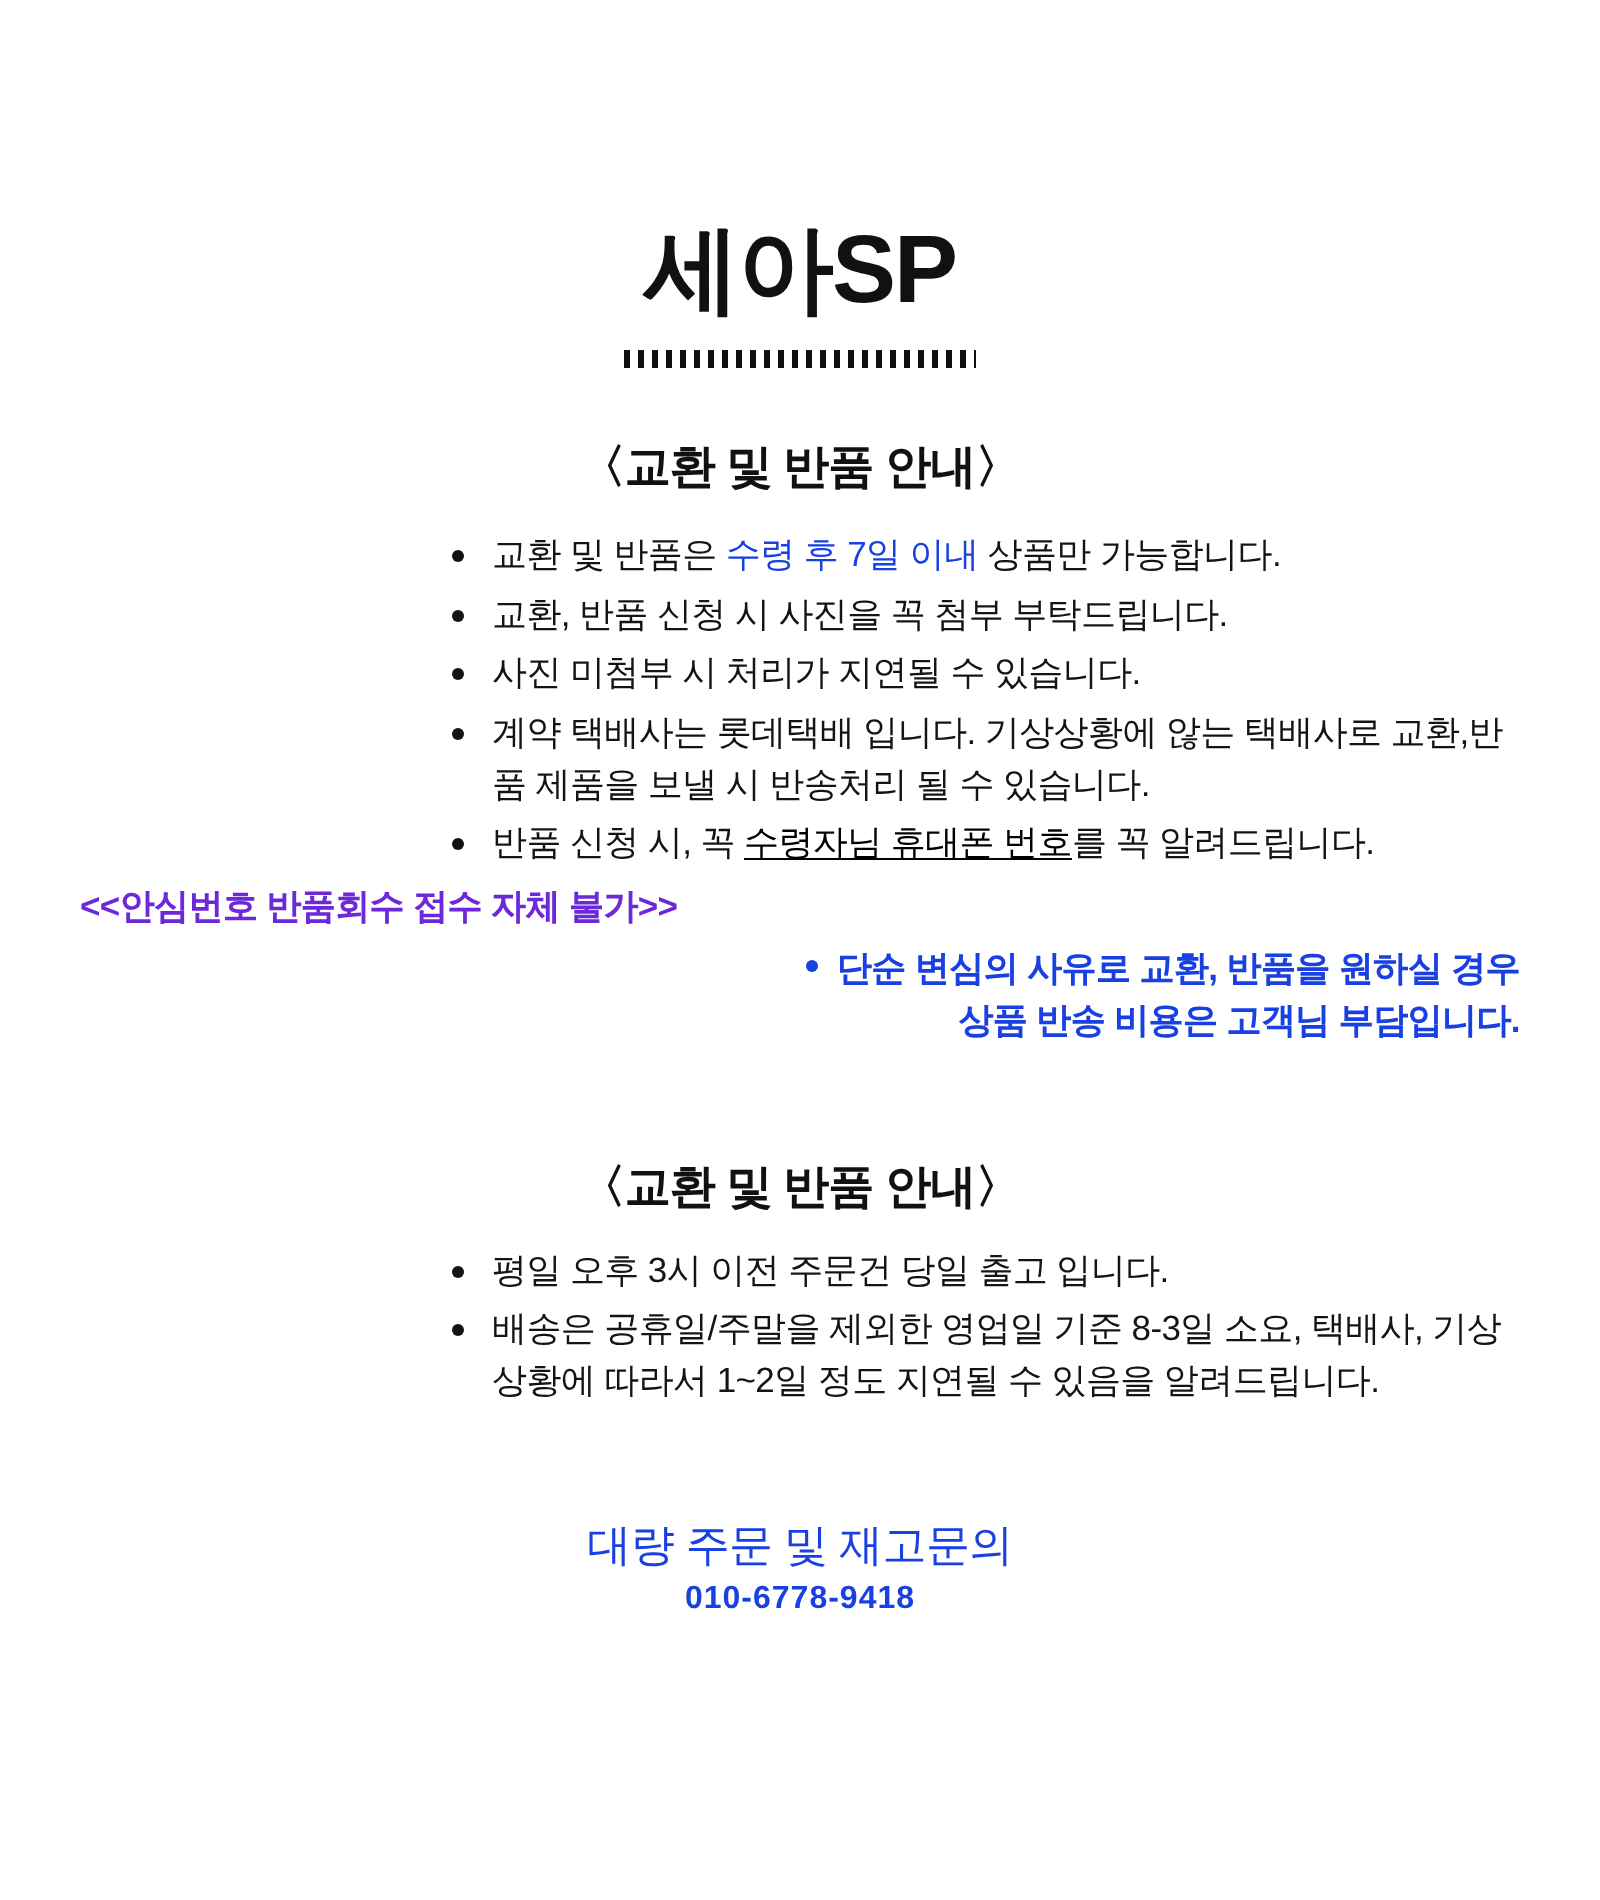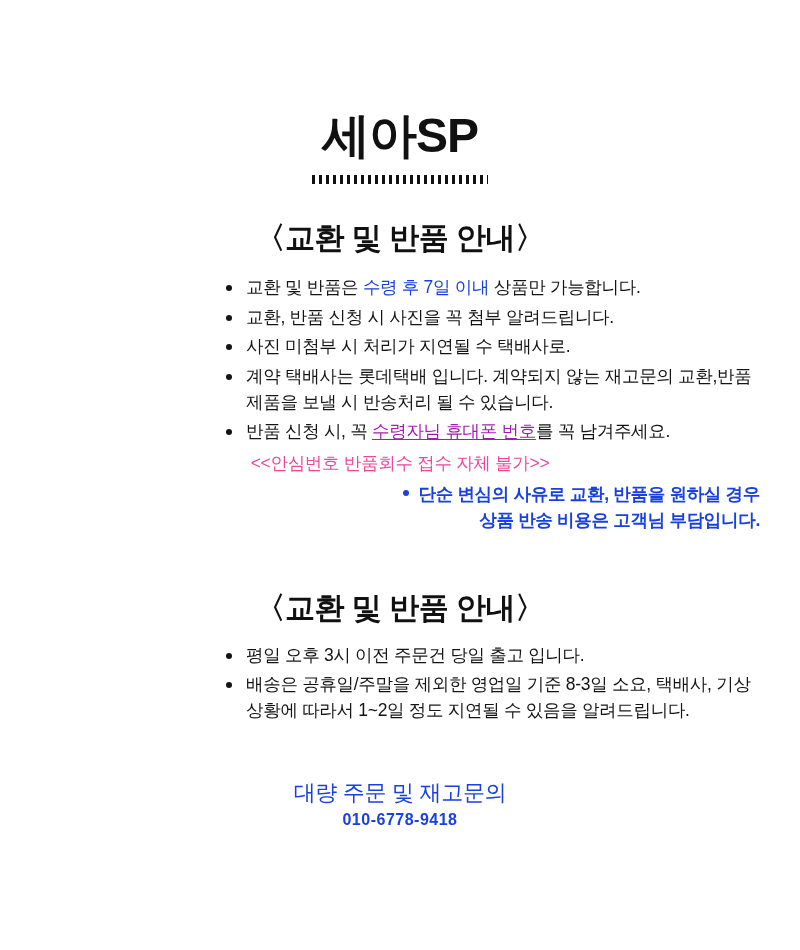--- a/index.html
+++ b/index.html
@@ -42,21 +42,21 @@
     background-image: repeating-linear-gradient(
         to right,
         #111111 0px, #111111 3px,
         rgba(0,0,0,0) 3px, rgba(0,0,0,0) 7px);
     background-size: 7px 9px;
   }
 
   
   .section-heading {
     text-align: center;
-    font-size: 30px;
+    font-size: 23px;
     font-weight: 700;
     color: #111111;
     letter-spacing: -0.5px;
   }
   .section-one-heading { margin-top: 34px; }
   .section-two-heading { margin-top: 54px; }
 
   
   ul.bullets {
     list-style: none;
@@ -83,29 +83,29 @@
     top: 10px;
     width: 6px;
     height: 6px;
     border-radius: 50%;
     background: #141414;
   }
   .hl-blue {
     color: #1940e0;
   }
   .hl-blue-underline {
-    color: #a21caf;
+    color: #000000;
     text-decoration: underline;
     text-underline-offset: 2px;
   }
   .note-center {
-    text-align: center;
+    text-align: left;
     font-size: 17.5px;
-    font-weight: 400;
-    color: #ec4899;
+    font-weight: 700;
+    color: #6d28d9;
     margin-top: 6px;
     letter-spacing: -0.3px;
   }
 
   ul.sub-bullets {
     list-style: none;
     margin: 6px 0 0 0;
     padding: 0;
     text-align: right;
   }
@@ -159,30 +159,30 @@
     <div class="brand-rule"></div>
   </div>
 
   <div class="section-heading section-one-heading">〈교환 및 반품 안내〉</div>
 
   <ul class="bullets">
     <li>
       <span>교환 및 반품은 </span><span class="hl-blue">수령 후 7일 이내</span><span> 상품만 가능합니다.</span>
     </li>
     <li>
-      <span>교환, 반품 신청 시 사진을 꼭 첨부 알려드립니다.</span>
-    </li>
-    <li>
-      <span>사진 미첨부 시 처리가 지연될 수 택배사로.</span>
-    </li>
-    <li>
-      <span>계약 택배사는 롯데택배 입니다. 계약되지 않는 재고문의 교환,반품 제품을 보낼 시 반송처리 될 수 있습니다.</span>
-    </li>
-    <li>
-      <span>반품 신청 시, 꼭 </span><span class="hl-blue-underline">수령자님 휴대폰 번호</span><span>를 꼭 남겨주세요.</span>
+      <span>교환, 반품 신청 시 사진을 꼭 첨부 부탁드립니다.</span>
+    </li>
+    <li>
+      <span>사진 미첨부 시 처리가 지연될 수 있습니다.</span>
+    </li>
+    <li>
+      <span>계약 택배사는 롯데택배 입니다. 기상상황에 않는 택배사로 교환,반품 제품을 보낼 시 반송처리 될 수 있습니다.</span>
+    </li>
+    <li>
+      <span>반품 신청 시, 꼭 </span><span class="hl-blue-underline">수령자님 휴대폰 번호</span><span>를 꼭 알려드립니다.</span>
     </li>
   </ul>
 
   <div class="note-center">&lt;&lt;안심번호 반품회수 접수 자체 불가&gt;&gt;</div>
 
   <ul class="sub-bullets">
     <li class="has-dot"><span class="dot"></span><span>단순 변심의 사유로 교환, 반품을 원하실 경우</span></li>
     <li><span>상품 반송 비용은 고객님 부담입니다.</span></li>
   </ul>
 

